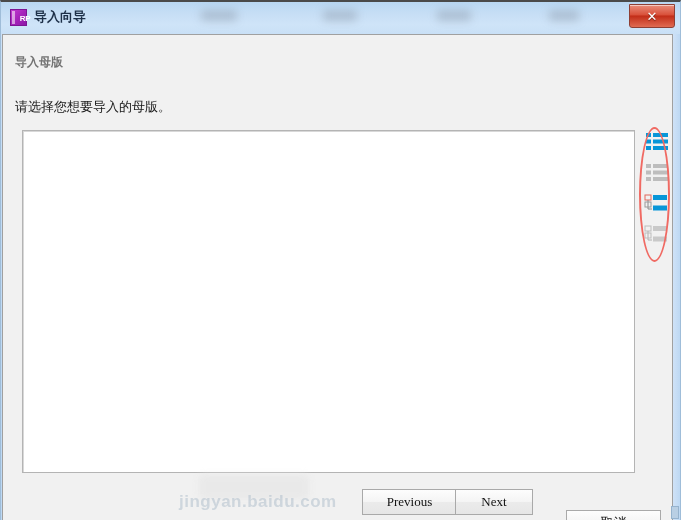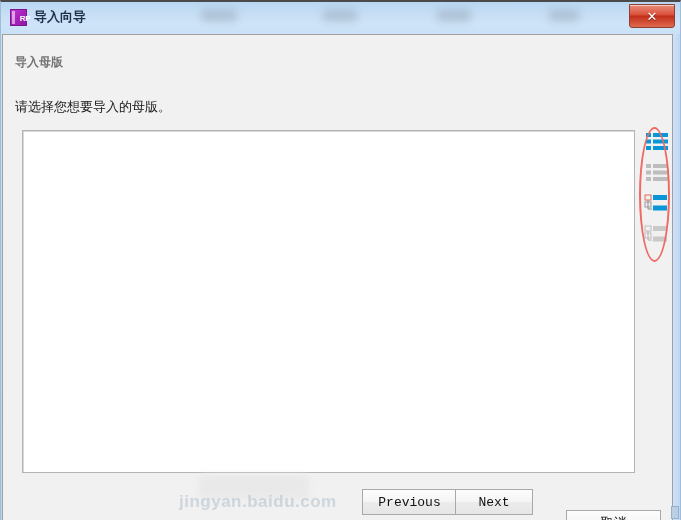--- a/index.html
+++ b/index.html
@@ -186,21 +186,21 @@
     box-sizing: border-box;
   }
 
   
   .dlg-button {
     position: absolute;
     height: 26px;
     background: linear-gradient(to bottom, #fdfdfd 0%, #f4f4f4 50%, #ebebeb 51%, #e6e6e6 100%);
     border: 1px solid #a9a9a9;
     box-sizing: border-box;
-    font-family: Liberation Mono, monospace;
+    font-family: Liberation Serif, serif;
     font-size: 13px;
     color: #111111;
     display: flex;
     align-items: center;
     justify-content: center;
     cursor: pointer;
     white-space: nowrap;
   }
   #btn-previous { left: 359px; top: 454px; width: 95px; }
   #btn-next     { left: 452px; top: 454px; width: 78px; }

